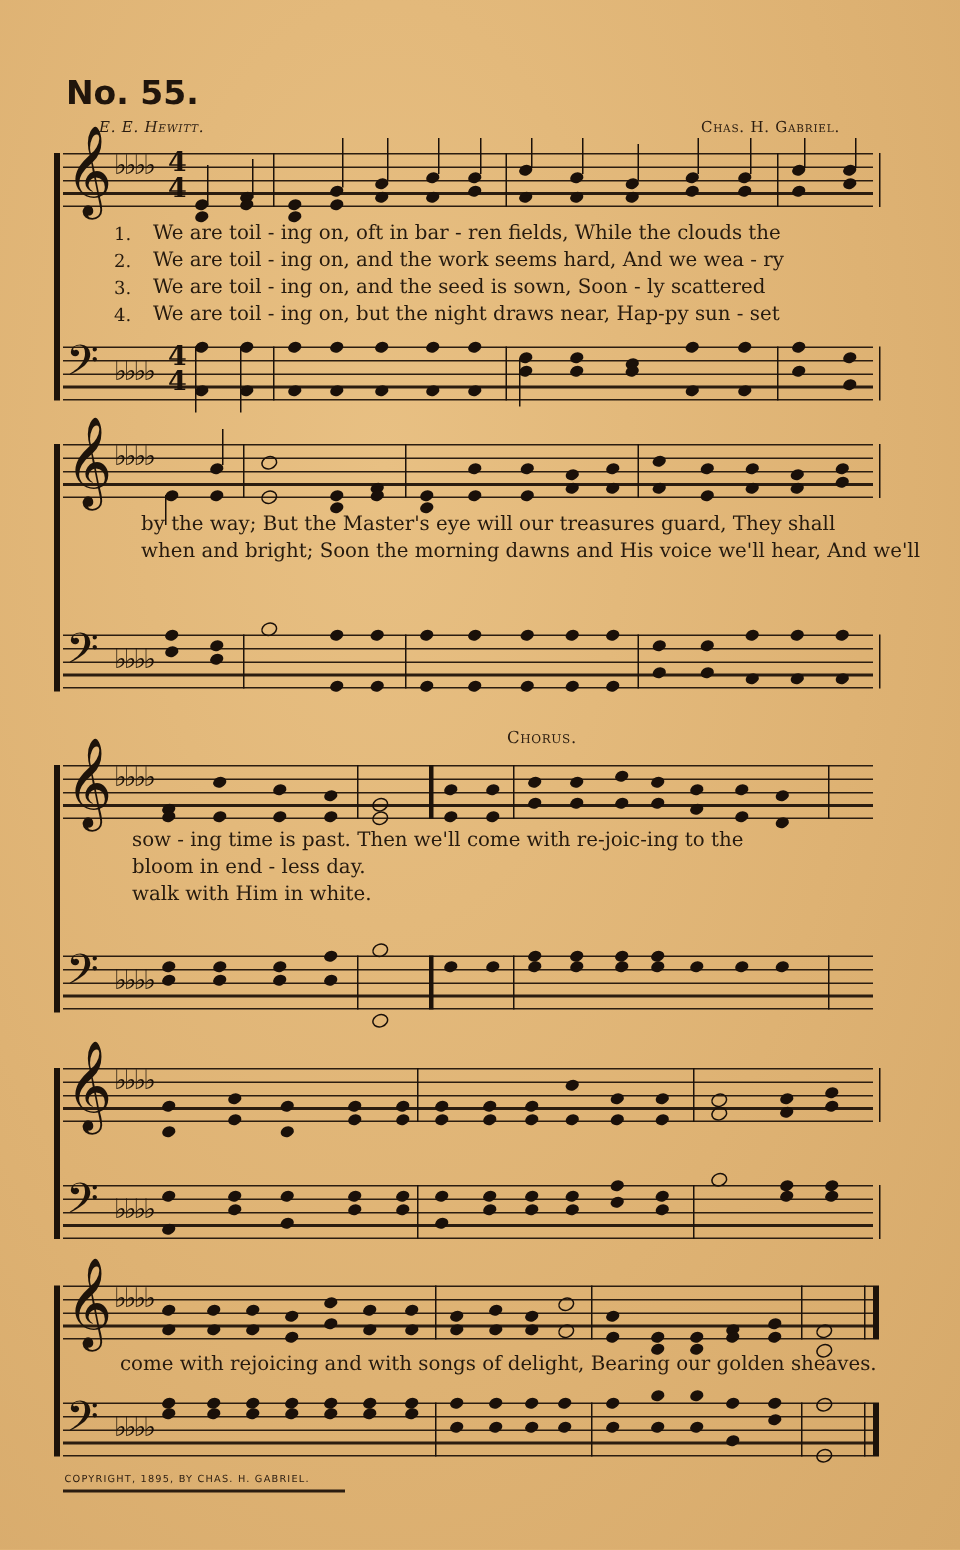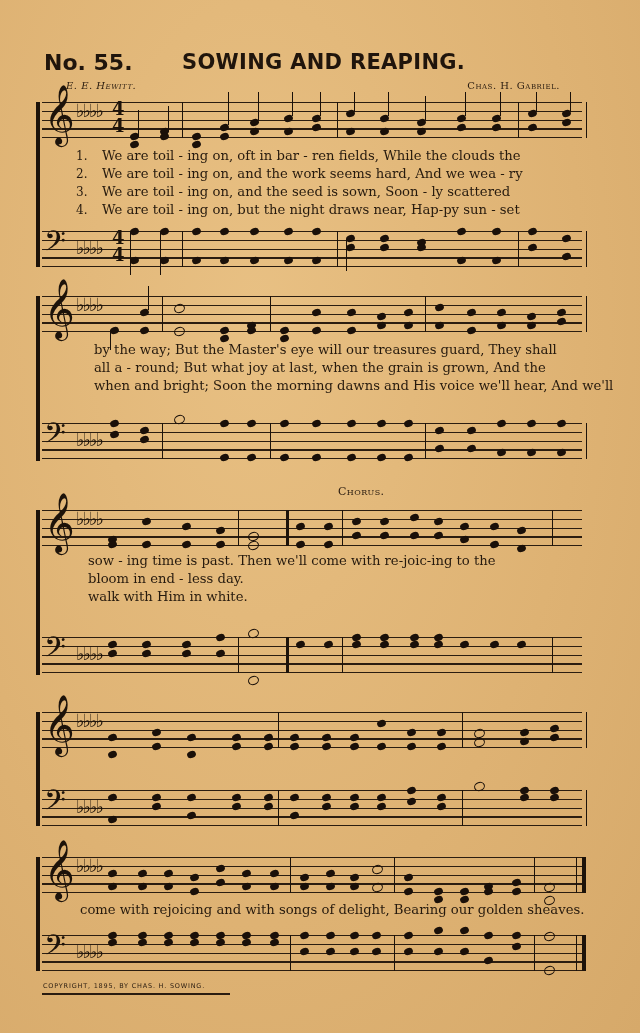--- a/index.html
+++ b/index.html
@@ -82,21 +82,20 @@
   .copyright-rule {
     position: absolute; left: 42px; top: 993px; width: 188px; height: 2px; background: #2a1c10;
   }
 </style>
 </head>
 <body>
 
 <div class="page">
 
   <div class="hdr-no">No. 55.</div>
-  <div class="hdr-title">SOWING AND REAPING.</div>
   <div class="credit left">E. E. Hewitt.</div>
   <div class="credit right">Chas. H. Gabriel.</div>
 
   <div class="system" style="top:102px;height:166px;">
     <div class="brace" style="top:0;height:165px;"></div>
     <div class="staff" style="top:0;">
       <div class="line"></div>
         <div class="line"></div>
         <div class="line"></div>
         <div class="line"></div>
@@ -268,23 +267,20 @@
       <div class="note" style="left:515px;top:13px;"></div>
         <div class="note" style="left:515px;top:22px;"></div>
       <div class="bar" style="left:544px;"></div>
     </div>
 
     <div class="lyrics" style="top:45px;left:58px;">
       <div class="lyric-line">
           <span class="txt"> by   the  way;  But the Master's eye will our treasures guard,  They shall</span>
         </div>
       <div class="lyric-line">
-          <span class="txt"> all    a - round; But what joy at last, when the grain is grown, And the</span>
-        </div>
-      <div class="lyric-line">
           <span class="txt">when and bright; Soon the morning dawns and His voice we'll hear, And we'll</span>
         </div>
     </div>
 
     <div class="staff" style="top:127px;">
       <div class="line"></div>
         <div class="line"></div>
         <div class="line"></div>
         <div class="line"></div>
         <div class="line"></div>
@@ -607,16 +603,16 @@
       <div class="note" style="left:470px;top:-3px;"></div>
         <div class="note" style="left:470px;top:8px;"></div>
       <div class="bar" style="left:492px;"></div>
       <div class="note" style="left:502px;top:-3px;background:transparent;border:1.5px solid #1a1009;"></div>
         <div class="note" style="left:502px;top:31px;background:transparent;border:1.5px solid #1a1009;"></div>
       <div class="bar" style="left:534px;"></div>
       <div class="bar end" style="left:540px;"></div>
     </div>
   </div>
 
-  <div class="copyright">COPYRIGHT, 1895, BY CHAS. H. SOWING.</div>
+  <div class="copyright">COPYRIGHT, 1895, BY CHAS. H. GABRIEL.</div>
   <div class="copyright-rule"></div>
 
 </div>
 
 </body></html>

